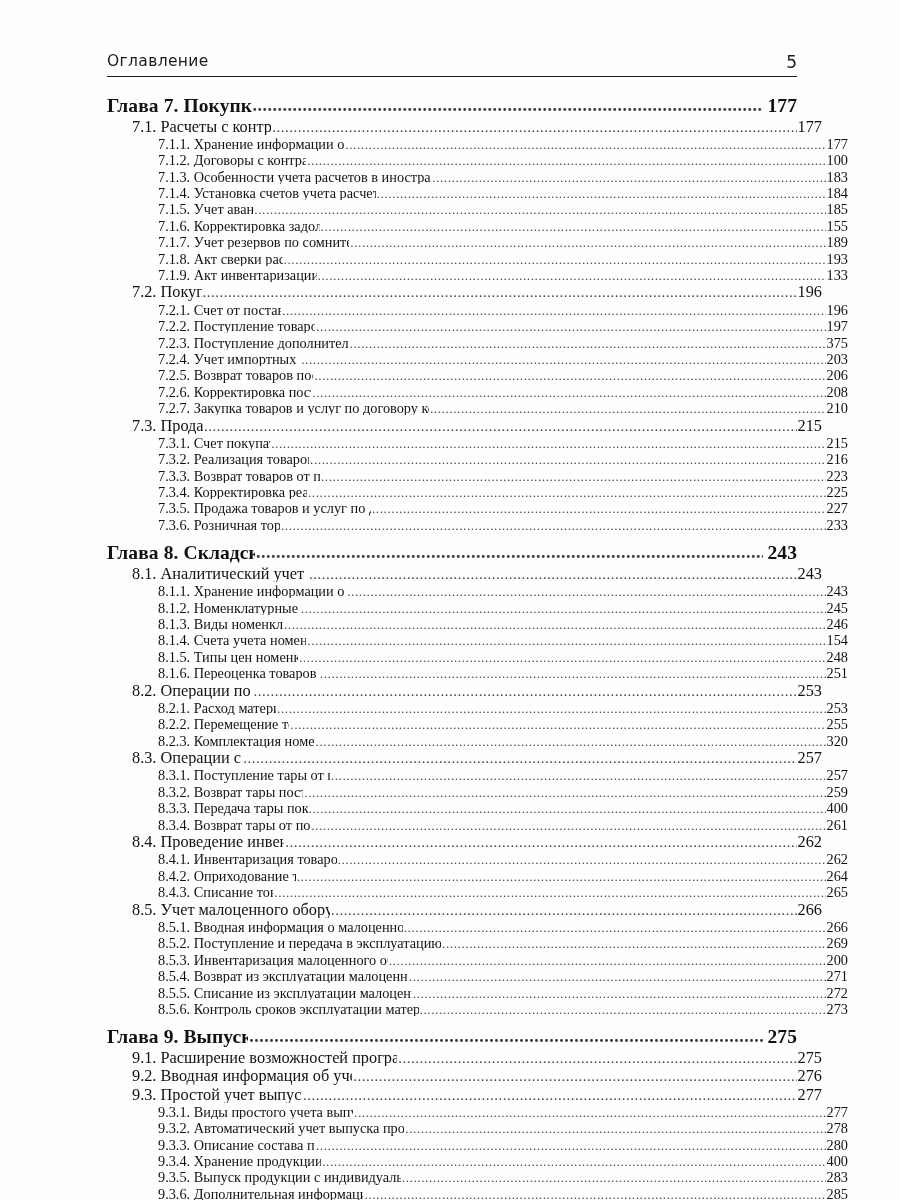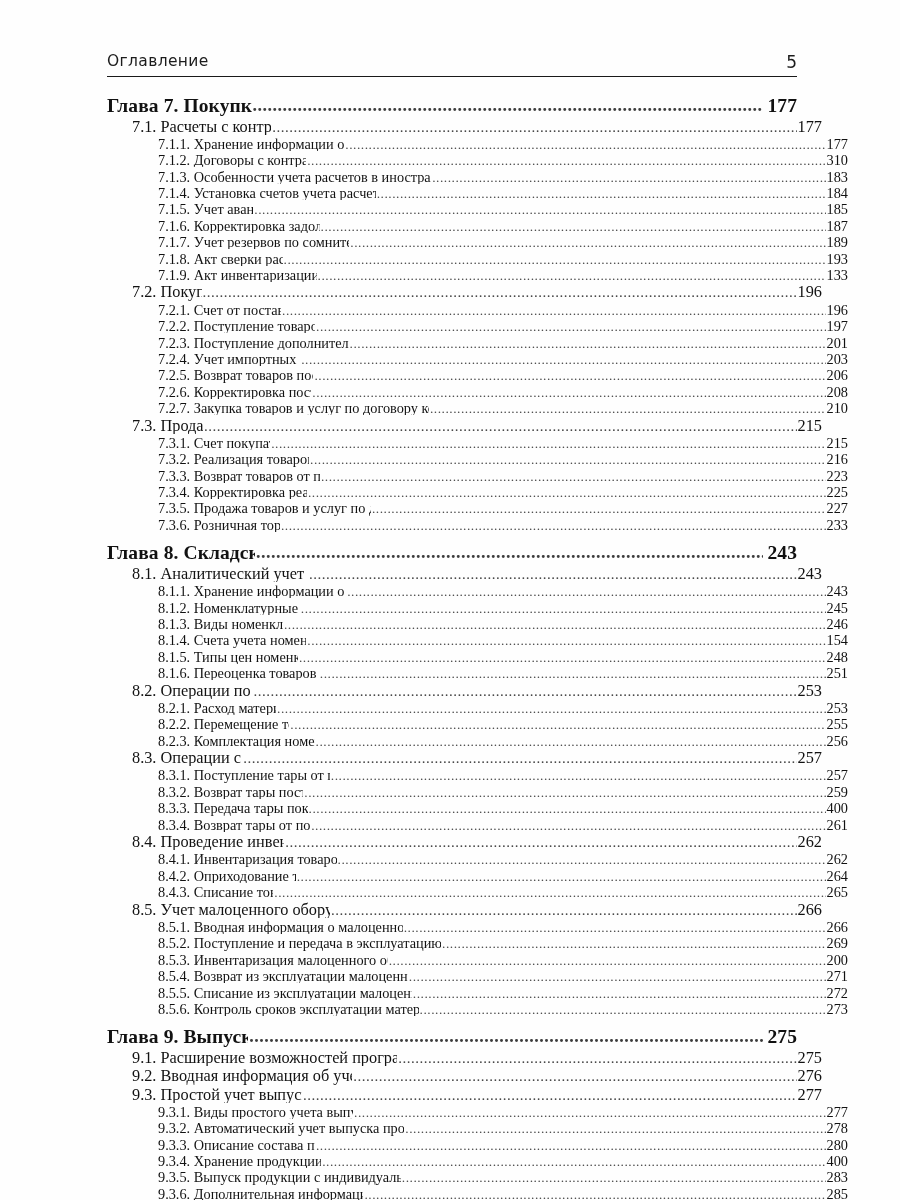--- a/index.html
+++ b/index.html
@@ -165,41 +165,41 @@
         <span class="e-page">177</span>
       </div>
       <div class="toc-entry lvl-3">
         <span class="e-label">7.1.1. Хранение информации о контрагентах</span>
         <span class="e-leader"></span>
         <span class="e-page">177</span>
       </div>
       <div class="toc-entry lvl-3">
         <span class="e-label">7.1.2. Договоры с контрагентами</span>
         <span class="e-leader"></span>
-        <span class="e-page">310</span>
+        <span class="e-page">100</span>
       </div>
       <div class="toc-entry lvl-3">
         <span class="e-label">7.1.3. Особенности учета расчетов в иностранной валюте и условных единицах</span>
         <span class="e-leader"></span>
         <span class="e-page">183</span>
       </div>
       <div class="toc-entry lvl-3">
         <span class="e-label">7.1.4. Установка счетов учета расчетов с контрагентами</span>
         <span class="e-leader"></span>
         <span class="e-page">184</span>
       </div>
       <div class="toc-entry lvl-3">
         <span class="e-label">7.1.5. Учет авансов</span>
         <span class="e-leader"></span>
         <span class="e-page">185</span>
       </div>
       <div class="toc-entry lvl-3">
         <span class="e-label">7.1.6. Корректировка задолженности</span>
         <span class="e-leader"></span>
-        <span class="e-page">187</span>
+        <span class="e-page">155</span>
       </div>
       <div class="toc-entry lvl-3">
         <span class="e-label">7.1.7. Учет резервов по сомнительным долгам</span>
         <span class="e-leader"></span>
         <span class="e-page">189</span>
       </div>
       <div class="toc-entry lvl-3">
         <span class="e-label">7.1.8. Акт сверки расчетов</span>
         <span class="e-leader"></span>
         <span class="e-page">193</span>
@@ -220,21 +220,21 @@
         <span class="e-page">196</span>
       </div>
       <div class="toc-entry lvl-3">
         <span class="e-label">7.2.2. Поступление товаров и услуг</span>
         <span class="e-leader"></span>
         <span class="e-page">197</span>
       </div>
       <div class="toc-entry lvl-3">
         <span class="e-label">7.2.3. Поступление дополнительных расходов</span>
         <span class="e-leader"></span>
-        <span class="e-page">201</span>
+        <span class="e-page">375</span>
       </div>
       <div class="toc-entry lvl-3">
         <span class="e-label">7.2.4. Учет импортных товаров</span>
         <span class="e-leader"></span>
         <span class="e-page">203</span>
       </div>
       <div class="toc-entry lvl-3">
         <span class="e-label">7.2.5. Возврат товаров поставщику</span>
         <span class="e-leader"></span>
         <span class="e-page">206</span>
@@ -335,21 +335,21 @@
         <span class="e-page">253</span>
       </div>
       <div class="toc-entry lvl-3">
         <span class="e-label">8.2.2. Перемещение товаров</span>
         <span class="e-leader"></span>
         <span class="e-page">255</span>
       </div>
       <div class="toc-entry lvl-3">
         <span class="e-label">8.2.3. Комплектация номенклатуры</span>
         <span class="e-leader"></span>
-        <span class="e-page">256</span>
+        <span class="e-page">320</span>
       </div>
       <div class="toc-entry lvl-2">
         <span class="e-label">8.3. Операции с тарой</span>
         <span class="e-leader"></span>
         <span class="e-page">257</span>
       </div>
       <div class="toc-entry lvl-3">
         <span class="e-label">8.3.1. Поступление тары от поставщика</span>
         <span class="e-leader"></span>
         <span class="e-page">257</span>

